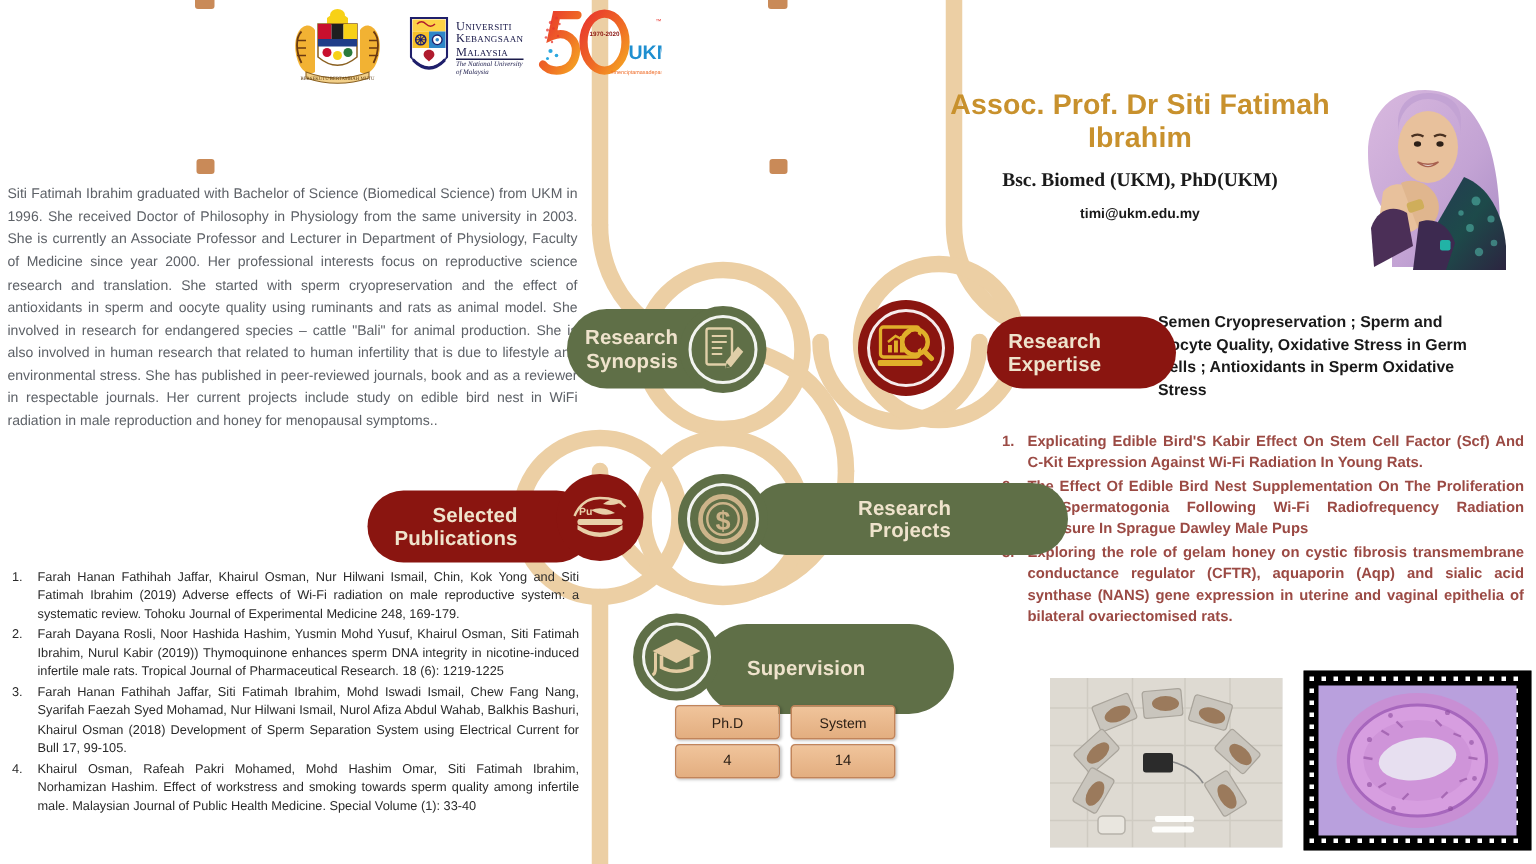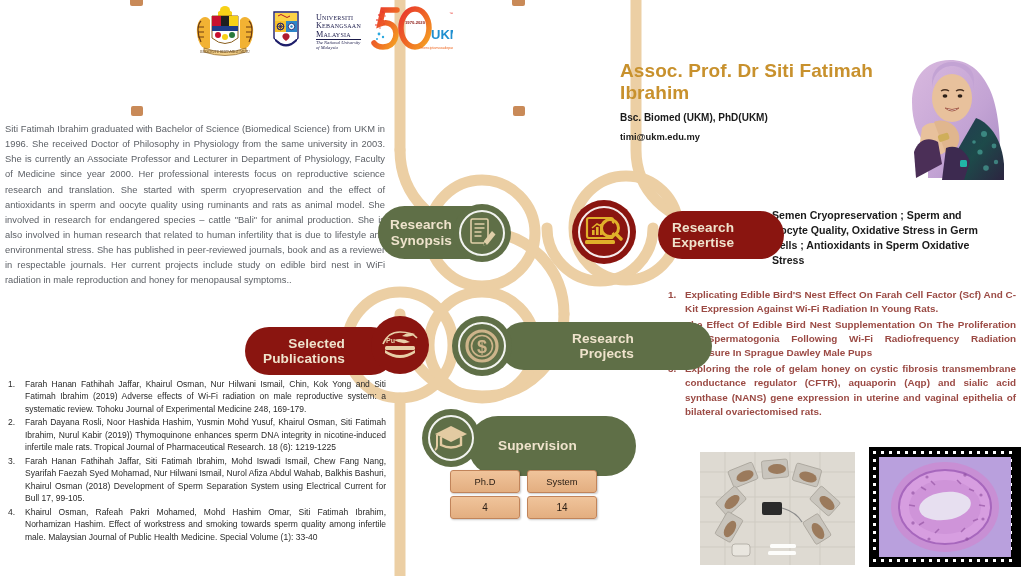--- a/index.html
+++ b/index.html
@@ -15,21 +15,21 @@
   
   #ribbon{position:absolute;left:0;top:0;width:1024px;height:576px;pointer-events:none;}
 
   
   .logo-row{position:absolute;left:188px;top:4px;width:270px;height:56px;display:flex;align-items:center;gap:10px;}
   .logo{flex:0 0 auto;position:relative;}
 
   
   .logo-jata{width:74px;height:52px;}
   
-  .logo-ukm{display:flex;align-items:center;gap:16px;}
+  .logo-ukm{display:flex;align-items:center;gap:4px;}
   .ukm-shield{width:28px;height:44px;position:relative;}
   .ukm-words{font-family:"Liberation Serif","DejaVu Serif",serif;color:#1b1b4b;line-height:1.02;}
   .ukm-words .w{font-size:8.2px;letter-spacing:.2px;font-variant:small-caps;display:block;}
   .ukm-words .sub{font-size:4.6px;font-style:italic;display:block;border-top:.6px solid #1b1b4b;padding-top:.5px;margin-top:.5px;}
   
   .logo-50{width:82px;height:48px;position:relative;}
 
   
   .dept-banner{
     position:absolute;left:133px;top:66px;width:389px;height:46px;
@@ -50,23 +50,23 @@
   .banner-foot.r{left:513px;}
 
   
   .bio{
     position:absolute;left:5px;top:122px;width:380px;
     font-size:9.35px;line-height:1.62;color:#5d6167;text-align:justify;
     font-family:"Liberation Sans","DejaVu Sans",sans-serif;
   }
 
   
-  .name-block{position:absolute;left:620px;top:60px;width:280px;text-align:left;z-index:5;}
+  .name-block{position:absolute;left:620px;top:60px;width:280px;text-align:center;z-index:5;}
   .name-block .name{font-size:19px;font-weight:bold;color:#c8912d;line-height:1.18;letter-spacing:.1px;}
-  .name-block .degrees{font-size:10px;font-weight:bold;color:#1a1a1a;margin-top:7px;}
+  .name-block .degrees{font-size:13px;font-weight:bold;color:#1a1a1a;margin-top:7px;font-family:Liberation Serif, serif;}
   .name-block .email{font-size:9.3px;font-weight:bold;color:#1a1a1a;margin-top:9px;}
 
   
   .portrait{position:absolute;left:884px;top:56px;width:132px;height:126px;z-index:6;}
 
   
   .pill{
     position:absolute;display:flex;align-items:center;border-radius:999px;
     color:#efe3cc;font-weight:bold;font-size:13.6px;line-height:1.12;z-index:6;
     letter-spacing:.1px;
@@ -327,21 +327,21 @@
   </div>
   <div class="pill red" style="left:658px;top:211px;width:112px;height:48px;padding-left:14px;">
     <span class="ptext">Research
 Expertise</span>
   </div>
   <div class="expertise-txt">Semen Cryopreservation ; Sperm and Oocyte Quality, Oxidative Stress in Germ Cells ; Antioxidants in Sperm Oxidative Stress</div>
 
   <ol class="numlist projects">
     <li>
       <span class="num">1.</span>
-      <span class="body">Explicating Edible Bird'S Nest Effect On Farah Cell Factor (Scf) And C-Kit Expression Against Wi-Fi Radiation In Young Rats.</span>
+      <span class="body">Explicating Edible Bird'S Kabir Effect On Stem Cell Factor (Scf) And C-Kit Expression Against Wi-Fi Radiation In Young Rats.</span>
     </li>
     <li>
       <span class="num">2.</span>
       <span class="body">The Effect Of Edible Bird Nest Supplementation On The Proliferation Of Spermatogonia Following Wi-Fi Radiofrequency Radiation Exposure In Sprague Dawley Male Pups</span>
     </li>
     <li>
       <span class="num">3.</span>
       <span class="body">Exploring the role of gelam honey on cystic fibrosis transmembrane conductance regulator (CFTR), aquaporin (Aqp) and sialic acid synthase (NANS) gene expression in uterine and vaginal epithelia of bilateral ovariectomised rats.</span>
     </li>
   </ol>

